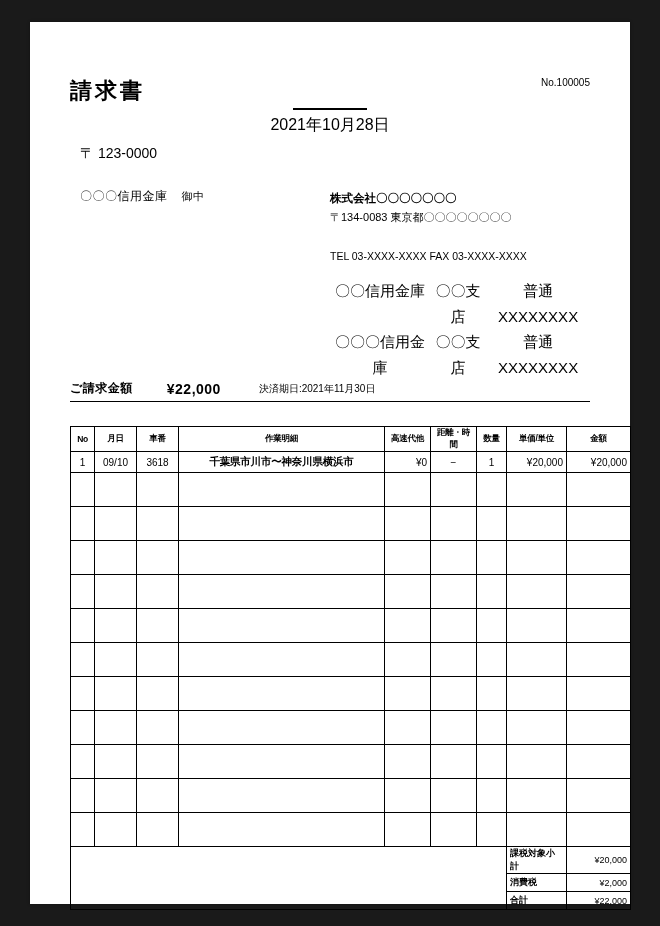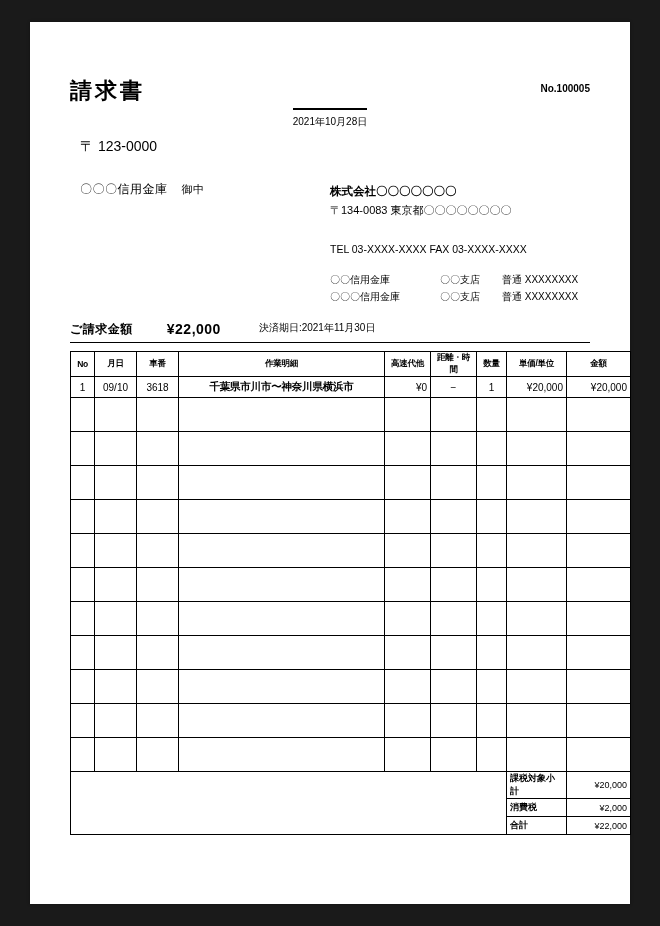--- a/index.html
+++ b/index.html
@@ -38,29 +38,29 @@
     font-family: "DejaVu Sans", sans-serif;
   }
   .doc-title-underline {
     width: 74px;
     height: 2px;
     background: #000;
     margin: 2px auto 0 auto;
   }
   .doc-date {
     text-align: center;
-    font-size: 10px;
+    font-size: 16px;
     margin-top: 5px;
   }
   .doc-no {
     position: absolute;
     right: 0;
-    top: 29px;
+    top: 23px;
     font-size: 10px;
-    font-weight: bold;
+    font-weight: normal;
   }
 
   
   .addr-from {
     margin-top: 6px;
     font-size: 14px;
     line-height: 1.7;
     padding-left: 10px;
   }
   .row-two {
@@ -90,35 +90,35 @@
     font-weight: bold;
     font-size: 11.5px;
   }
   .contact-block {
     margin-top: 20px;
     font-size: 10.5px;
     line-height: 1.8;
   }
   .bank-block {
     margin-top: 12px;
-    font-size: 10px;
+    font-size: 15px;
     line-height: 1.7;
+    text-align: center;
   }
   .bank-row {
     display: flex;
   }
   .bank-row .b1 { width: 110px; }
   .bank-row .b2 { width: 62px; }
   .bank-row .b3 { }
 
   
   .total-line {
-    margin-top: 16px;
     display: flex;
-    align-items: flex-start;
+    align-items: center;
     border-bottom: 1px solid #000;
     padding-bottom: 4px;
   }
   .total-label {
     font-size: 12px;
     font-weight: bold;
     letter-spacing: 0.5px;
   }
   .total-amount {
     font-size: 14px;
@@ -126,21 +126,21 @@
     margin-left: 34px;
     letter-spacing: 0.5px;
   }
   .total-due {
     font-size: 10px;
     margin-left: 38px;
   }
 
   
   table.items {
-    margin-top: 8px;
+    margin-top: 24px;
     border-collapse: collapse;
     width: 520px;
     table-layout: fixed;
     border-radius: 31px;
   }
   table.items th, table.items td {
     border: 1px solid #000;
     font-size: 9px;
     height: 17px;
     padding: 0 3px;

